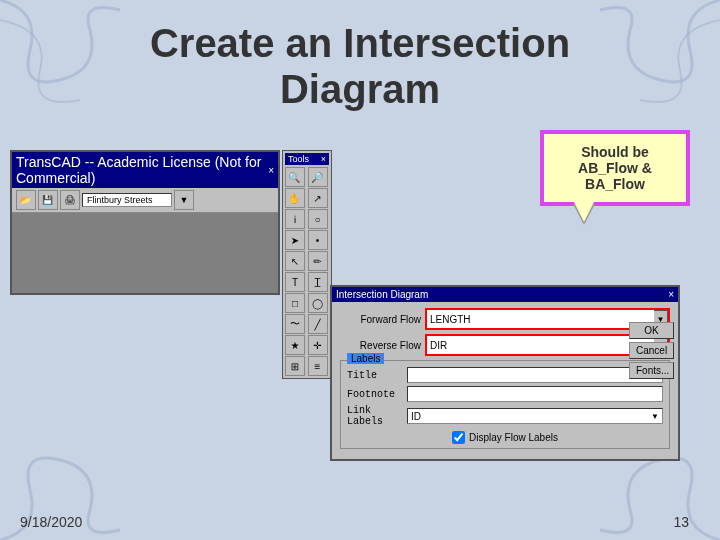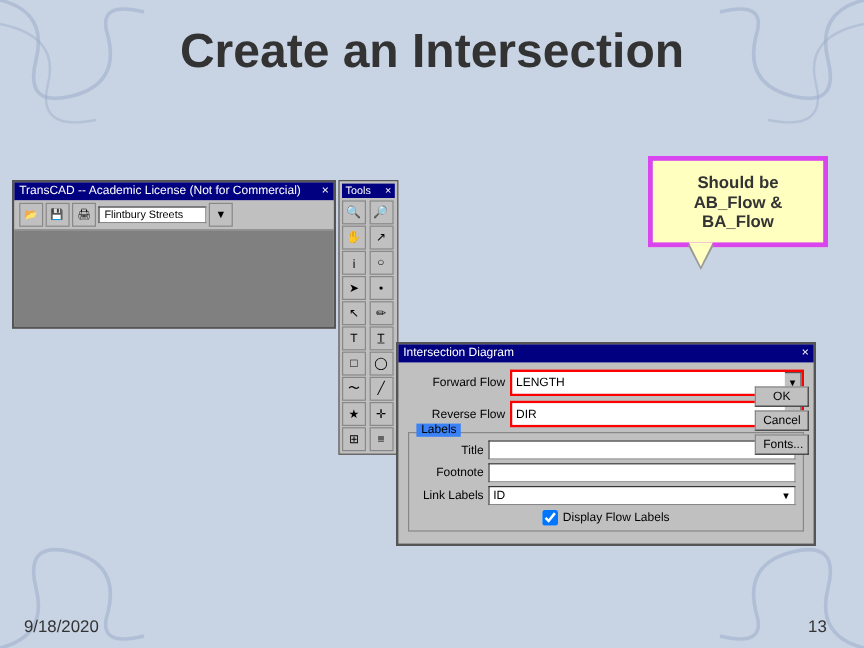--- a/index.html
+++ b/index.html
@@ -250,22 +250,22 @@
 
     .labels-row {
       display: flex;
       align-items: center;
       margin-bottom: 3px;
     }
 
     .labels-label {
       width: 60px;
       font-size: 10px;
-      text-align: right;
       padding-right: 4px;
+      font-family: Liberation Mono, monospace;
     }
 
     .labels-input {
       flex: 1;
       height: 16px;
       background: white;
       border: 1px inset #888;
       font-size: 10px;
     }
 
@@ -332,29 +332,30 @@
     <path d="M720,0 Q680,10 690,50 Q700,90 660,80 Q620,70 630,30 Q640,0 600,10" fill="none" stroke="#a0b0cc" stroke-width="3" opacity="0.6"></path>
     <path d="M720,20 Q670,30 680,70 Q690,110 640,100" fill="none" stroke="#a0b0cc" stroke-width="2" opacity="0.5"></path>
 
     <path d="M0,540 Q40,530 30,490 Q20,450 60,460 Q100,470 90,510 Q80,540 120,530" fill="none" stroke="#a0b0cc" stroke-width="3" opacity="0.6"></path>
 
     <path d="M720,540 Q680,530 690,490 Q700,450 660,460 Q620,470 630,510 Q640,540 600,530" fill="none" stroke="#a0b0cc" stroke-width="3" opacity="0.6"></path>
   </svg>
 
   <div class="title-area">
     <div class="title-text">Create an Intersection</div>
+    <div class="title-text">Diagram</div>
   </div>
 
   <div class="callout-bubble">
     <span>Should be AB_Flow &amp; BA_Flow</span>
   </div>
 
   <div class="transcad-window">
     <div class="transcad-titlebar">
-      <span style="font-size:10px;">TransCAD -- Academic License (Not for Commercial)</span>
+      <span style="font-size:14px;">TransCAD -- Academic License (Not for Commercial)</span>
       <span style="cursor:pointer;">×</span>
     </div>
     <div class="transcad-toolbar">
       <div class="toolbar-btn">📂</div>
       <div class="toolbar-btn">💾</div>
       <div class="toolbar-btn">🖨</div>
       <div class="toolbar-dropdown">
         <span>Flintbury Streets</span>
       </div>
       <div class="toolbar-btn">▼</div>

